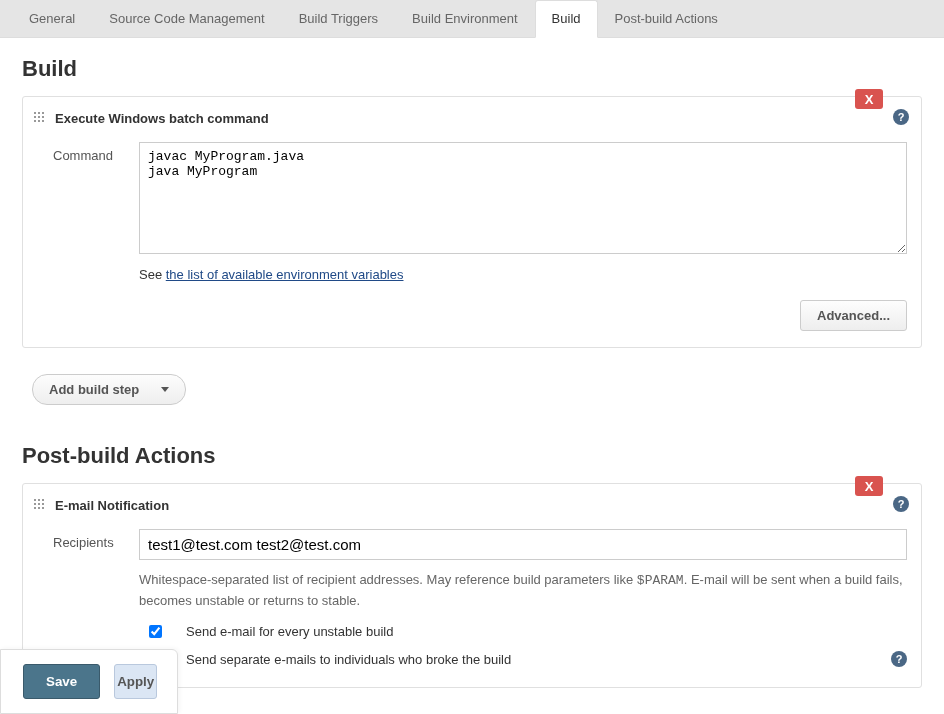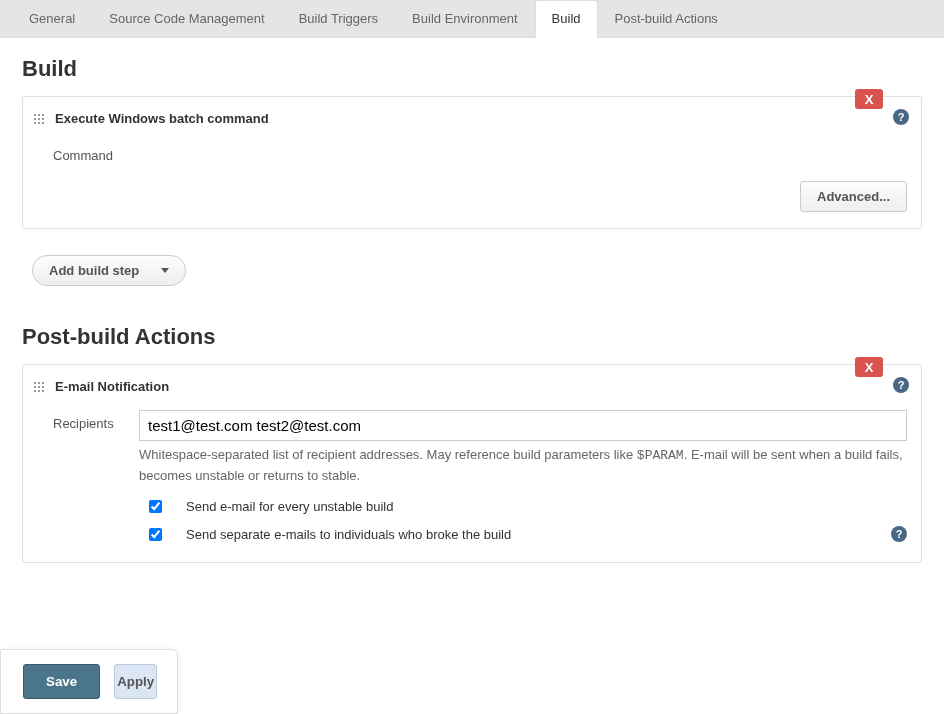--- a/index.html
+++ b/index.html
@@ -5,35 +5,35 @@
 * { box-sizing: border-box; margin: 0; padding: 0; }
 body { font-family: Helvetica, Arial, sans-serif; font-size: 13px; color: #333; background: #fff; width: 944px; }
 .tabs { display: flex; background: #e5e5e5; border-bottom: 1px solid #ddd; padding: 0 12px; }
 .tab { padding: 10px 16px; color: #666; cursor: pointer; border: 1px solid transparent; }
 .tab.active { background: #fff; color: #333; border: 1px solid #ddd; border-bottom: 1px solid #fff; margin-bottom: -1px; border-radius: 3px 3px 0 0; }
 .section-title { font-size: 22px; font-weight: bold; color: #333; margin: 18px 22px 14px; }
 .section-box { margin: 0 22px 16px; border: 1px solid #e0e0e0; border-radius: 3px; background: #fff; position: relative; padding-bottom: 16px; padding-top: 8px; }
 .delete-btn { position: absolute; top: -8px; right: 38px; background: #d9534f; color: #fff; border: none; border-radius: 3px; width: 28px; height: 20px; font-weight: bold; font-size: 13px; cursor: pointer; line-height: 1; }
 .help-icon { position: absolute; top: 12px; right: 12px; width: 16px; height: 16px; border-radius: 50%; background: #4a6785; color: #fff; font-size: 11px; font-weight: bold; display: flex; align-items: center; justify-content: center; cursor: pointer; }
 .help-icon.row-help { position: static; display: inline-flex; margin-left: auto; }
-.box-header { display: flex; align-items: center; padding: 6px 10px; margin-bottom: 8px; }
+.box-header { display: flex; align-items: flex-start; padding: 6px 10px; margin-bottom: 8px; }
 .drag-icon { width: 12px; height: 12px; margin-right: 10px; display: inline-block; background-image: radial-gradient(circle, #999 1px, transparent 1px); background-size: 4px 4px; }
 .box-header-title { font-weight: bold; color: #333; }
 .field-row { display: flex; padding: 2px 14px 6px 30px; align-items: flex-start; }
 .field-label { width: 86px; padding-top: 6px; color: #555; flex-shrink: 0; }
 .field-content { flex: 1; }
 textarea.cmd { width: 100%; height: 112px; border: 1px solid #ccc; padding: 6px 8px; font-family: "Courier New", monospace; font-size: 13px; resize: both; }
 .see-line { padding: 10px 0 0 0; font-size: 13px; color: #333; }
 .see-line a { color: #204a87; text-decoration: underline; }
 .btn { background: linear-gradient(to bottom, #fdfdfd, #eee); border: 1px solid #ccc; border-radius: 3px; padding: 7px 16px; font-size: 13px; color: #555; cursor: pointer; font-weight: bold; }
 .btn-right-wrap { display: flex; justify-content: flex-end; padding: 12px 14px 0 0; }
 .add-step { margin: 10px 22px 20px 32px; display: inline-flex; align-items: center; gap: 22px; border-radius: 15px; }
 .arrow-down { width: 0; height: 0; border-left: 4px solid transparent; border-right: 4px solid transparent; border-top: 5px solid #555; }
 input.text-input { width: 100%; border: 1px solid #ccc; padding: 6px 8px; font-size: 15px; }
-.help-text { color: #666; margin-top: 4px; line-height: 1.5; }
+.help-text { color: #666; margin-top: 10px; line-height: 1.5; }
 .help-text code { font-family: "Courier New", monospace; }
 .check-row { display: flex; align-items: center; padding: 8px 14px 4px 30px; gap: 20px; }
 .check-row input[type=checkbox] { margin: 0 4px 0 96px; }
 .footer-bar { position: fixed; bottom: 0; left: 0; background: #fff; border: 1px solid #ddd; border-radius: 0 6px 0 0; padding: 14px 20px 14px 22px; display: flex; gap: 14px; box-shadow: 2px -1px 4px rgba(0,0,0,0.04); }
 .save-btn { background: #4b758b; color: #fff; border: 1px solid #3a5a6b; border-radius: 3px; padding: 9px 22px; font-weight: bold; cursor: pointer; }
 .apply-btn { background: #dbe6f4; color: #555; border: 1px solid #b9c8dd; border-radius: 3px; padding: 9px 2px; font-weight: bold; cursor: pointer; }
 .spacer-bottom { height: 70px; }
 </style>
 </head>
 <body>
@@ -53,20 +53,27 @@
 
 <div class="section-box">
   <button class="delete-btn">X</button>
   <span class="help-icon">?</span>
   <div class="box-header">
     <span class="drag-icon"></span>
     <span class="box-header-title">Execute Windows batch command</span>
   </div>
   <div class="field-row">
     <div class="field-label">Command</div>
+    <div class="field-content">
+      <textarea class="cmd" style="">javac MyProgram.java
+java MyProgram</textarea>
+      <div class="see-line">
+        <span>See </span><a href="#">the list of available environment variables</a>
+      </div>
+    </div>
   </div>
   <div class="btn-right-wrap">
     <button class="btn">Advanced...</button>
   </div>
 </div>
 
 <button class="btn add-step">
   <span>Add build step</span>
   <span class="arrow-down"></span>
 </button>

